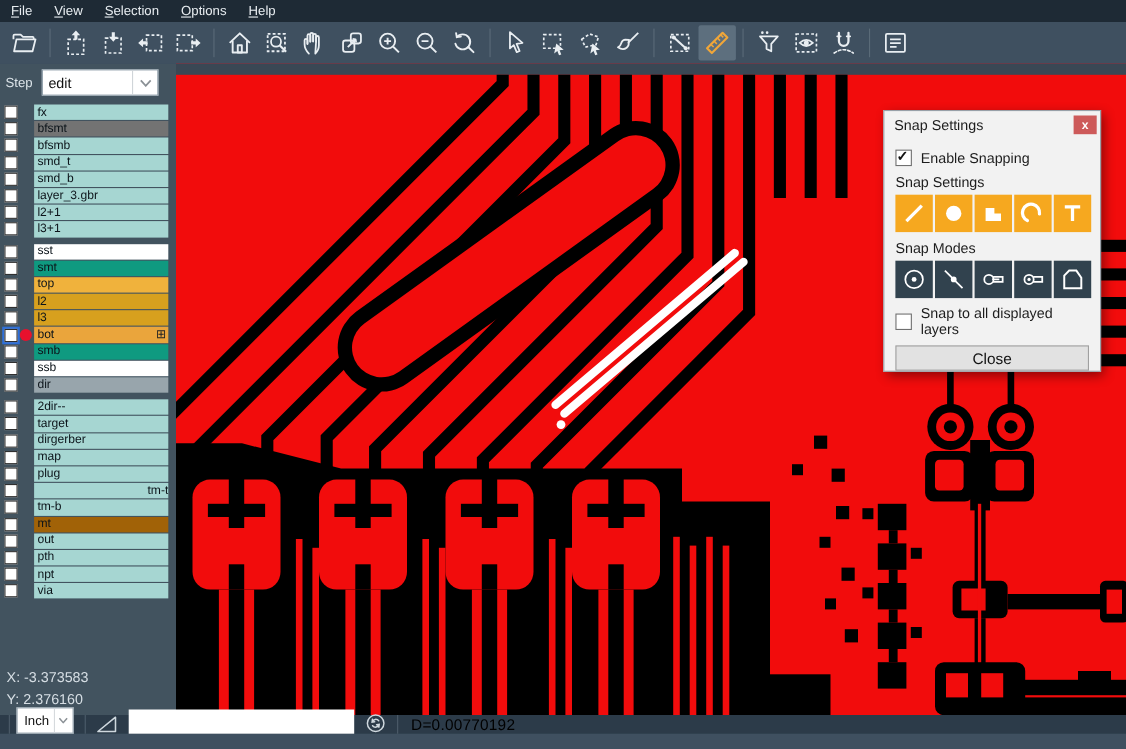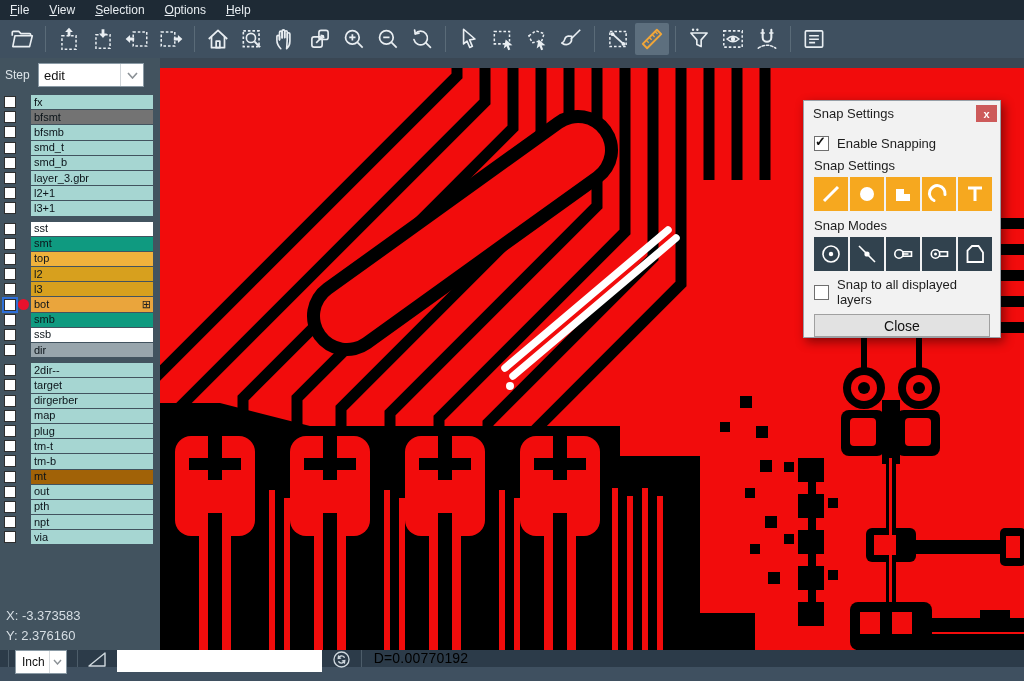--- a/index.html
+++ b/index.html
@@ -38,21 +38,21 @@
   .dlg-body{padding:5px 10px 0 10px;}
   .dlg-row{display:flex;align-items:center;margin:6px 0;}
   .dlg-check{width:13px;height:13px;background:#fff;border:1px solid #6f6f6f;margin-right:8px;position:relative;flex:none;}
   .dlg-check.checked::after{content:"✓";position:absolute;left:0px;top:-3px;font-size:13px;color:#111;font-weight:bold;}
   .dlg-label{margin:7px 0 4px 0;}
   .icon-row{display:flex;gap:2px;margin:2px 0 4px 0;}
   .fbtn{width:34px;height:34px;background:#f6a81f;display:flex;align-items:center;justify-content:center;flex:none;}
   .mbtn{width:34px;height:34px;background:#31424e;display:flex;align-items:center;justify-content:center;flex:none;}
   .dlg-closebtn{margin-top:7px;width:100%;height:23px;background:#e2e2e2;border:1px solid #a0a0a0;box-sizing:border-box;display:flex;align-items:center;justify-content:center;font-size:14px;color:#111;}
   
-  .statusbar{position:absolute;left:0;top:650px;width:100%;height:17px;background:#2c3b49;display:flex;align-items:flex-start;}
+  .statusbar{position:absolute;left:0;top:650px;width:100%;height:17px;background:#2c3b49;display:flex;align-items:flex-end;}
   .ssep{width:1px;height:17px;background:#4d5d6a;flex:none;}
   .unitbox{height:22px;background:#fff;border:1px solid #8a9aa5;display:flex;align-items:center;font-size:12px;color:#111;margin-left:6px;flex:none;}
   .unitbox .txt{padding:0 4px 0 6px;}
   .unitbox .chev{width:16px;height:100%;display:flex;align-items:center;justify-content:center;border-left:1px solid #d6dadd;}
   .cmdinput{width:205px;height:22px;border:none;background:#fff;margin-left:10px;font-size:12px;padding:0 4px;box-sizing:border-box;}
   .dtext{font-size:14px;margin-left:12px;letter-spacing:.2px;}
 </style>
 </head>
 <body>
 
@@ -392,21 +392,21 @@
           <div class="layer-row">
             <span class="lcb"></span>
             <span class="lmid"></span>
             <span class="lchip" style="background: rgb(166, 214, 210);">
               <span>plug</span>
             </span>
           </div>
           <div class="layer-row">
             <span class="lcb"></span>
             <span class="lmid"></span>
-            <span class="lchip" style="background: rgb(166, 214, 210);">
+            <span class="lchip" style="background: rgb(166, 214, 210); justify-content: flex-end;">
               <span>tm-t</span>
             </span>
           </div>
           <div class="layer-row">
             <span class="lcb"></span>
             <span class="lmid"></span>
             <span class="lchip" style="background: rgb(166, 214, 210);">
               <span>tm-b</span>
             </span>
           </div>

